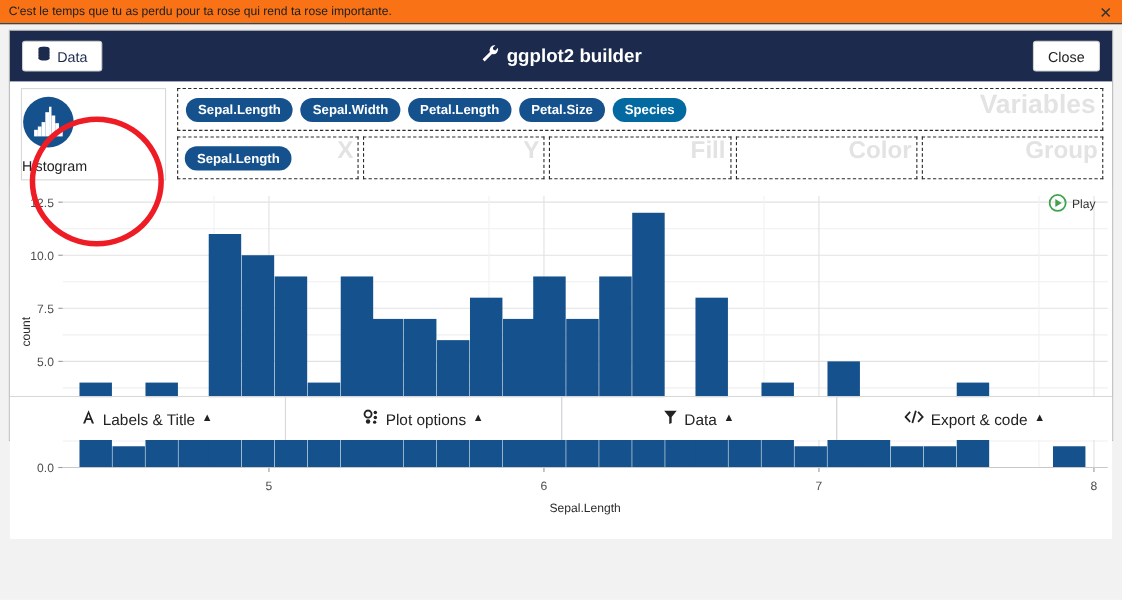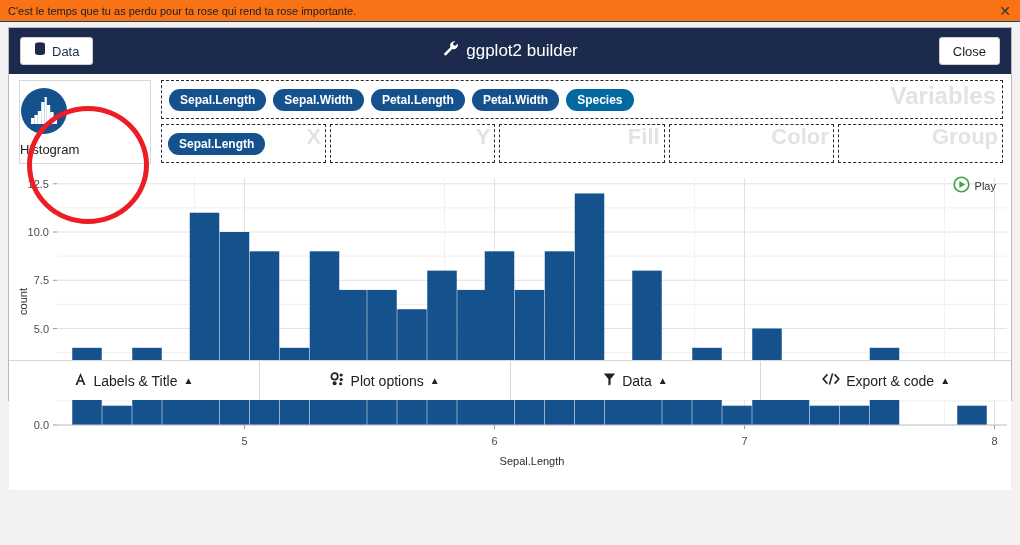--- a/index.html
+++ b/index.html
@@ -53,21 +53,21 @@
     display: flex; align-items: center;
     padding: 0 13px;
     cursor: pointer;
     gap: 6px;
   }
   #data-button .lbl { font-size: 13px; color: #1c2b4d; }
   #modal-title {
     position: absolute; left: 0; right: 0;
     text-align: center;
     color: #ffffff;
-    font-size: 17px; font-weight: normal;
+    font-size: 17px; font-weight: bold;
     display: flex; align-items: center; justify-content: center;
     gap: 7px;
     pointer-events: none;
   }
   #close-button {
     position: absolute; right: 11px;
     height: 28px;
     background: #ffffff;
     border: 1px solid #d0d0d0;
     border-radius: 3px;
@@ -245,21 +245,21 @@
         </svg>
       </span>
       <span id="geom-label">Histogram</span>
     </div>
 
     <div id="var-panel">
       <span id="var-panel-title">Variables</span>
       <span class="pill blue">Sepal.Length</span>
       <span class="pill blue">Sepal.Width</span>
       <span class="pill blue">Petal.Length</span>
-      <span class="pill blue">Petal.Width</span>
+      <span class="pill blue">Petal.Size</span>
       <span class="pill orange">Species</span>
     </div>
 
     <div id="aes-row">
       <div class="drop-zone">
         <span class="pill blue">Sepal.Length</span>
         <span class="zone-label">X</span>
       </div>
       <div class="drop-zone">
         <span class="zone-label">Y</span>

